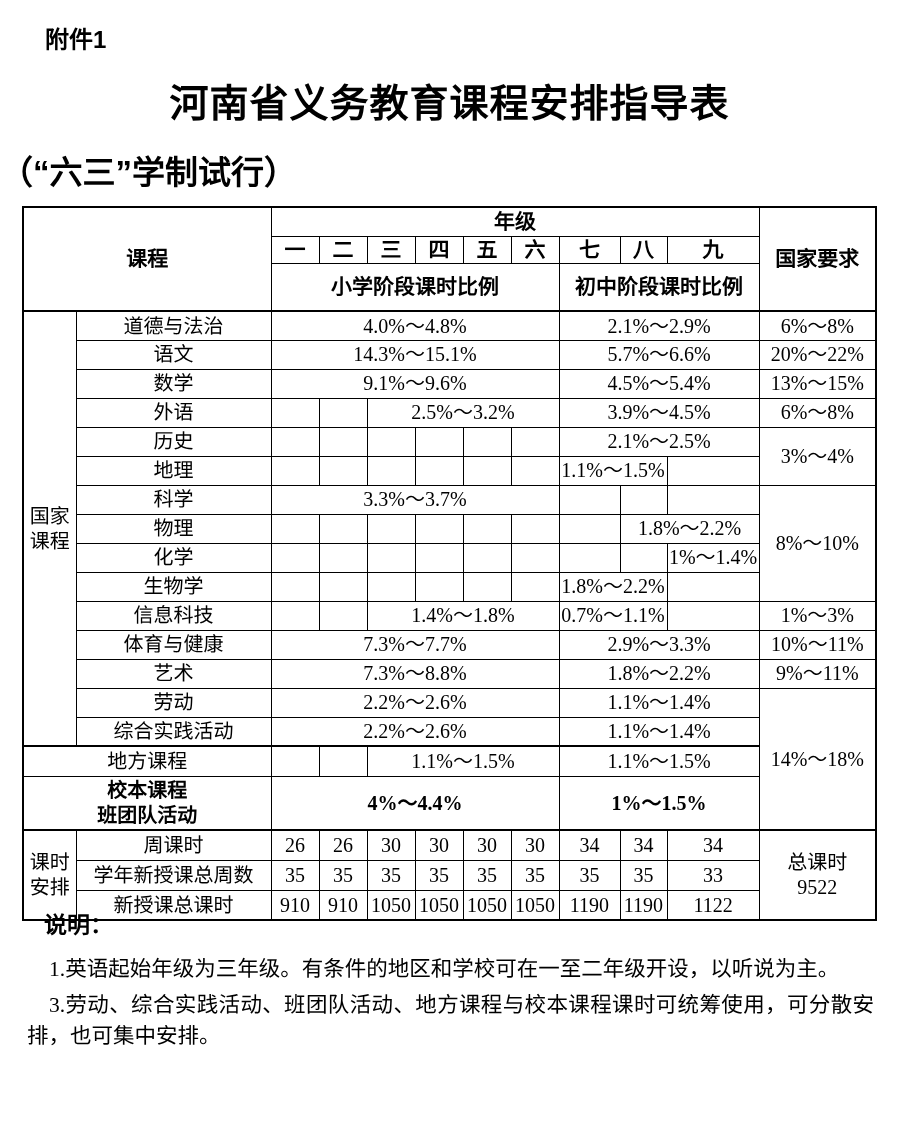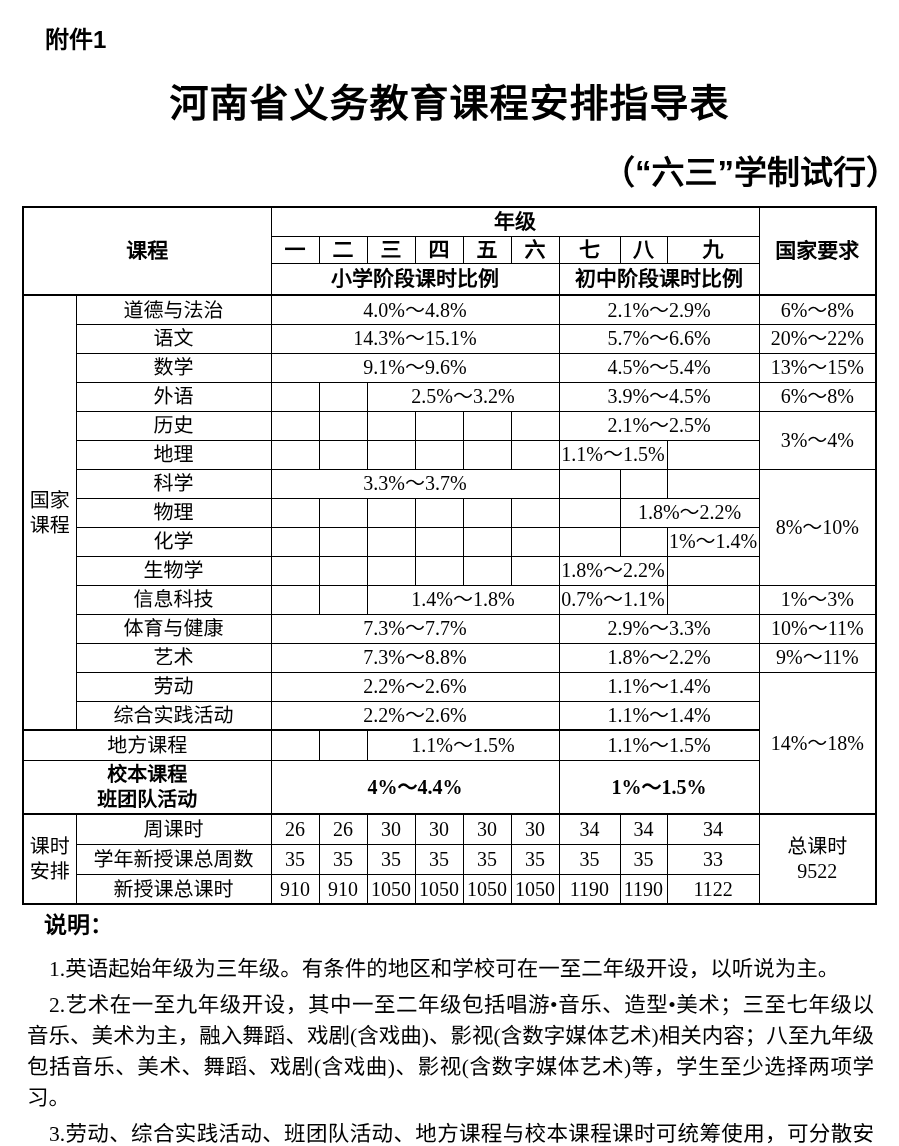--- a/index.html
+++ b/index.html
@@ -3,32 +3,32 @@
 <meta charset="utf-8">
 <style>
   html,body{margin:0;padding:0;background:#fff;}
   .page{position:relative;width:899px;height:1146px;background:#ffffff;color:#000;
         font-family:"Liberation Serif","DejaVu Serif",serif;overflow:hidden;}
   .attachment{position:absolute;left:45px;top:20px;font-size:24px;
         font-family:"Liberation Sans","DejaVu Sans",sans-serif;font-weight:bold;}
   .title{position:absolute;left:0;top:72px;width:899px;text-align:center;
         font-size:39px;font-weight:bold;letter-spacing:1px;
         font-family:"Liberation Sans","DejaVu Sans",sans-serif;}
-  .subtitle{position:absolute;left:0;top:146px;width:899px;text-align:right;
+  .subtitle{position:absolute;left:0;top:146px;width:899px;text-align:left;
         font-size:33px;font-weight:bold;
         font-family:"Liberation Sans","DejaVu Sans",sans-serif;}
   table.grid{position:absolute;left:22px;top:206px;width:855px;
         border-collapse:collapse;table-layout:fixed;border:2px solid #000;}
   table.grid td{border:1px solid #000;text-align:center;vertical-align:middle;
         padding:0;white-space:pre-line;font-size:20px;line-height:1.25;overflow:hidden;}
   table.grid td.hd{font-weight:bold;font-size:21px;}
   table.grid tr{height:29px;}
   table.grid tr.hr1{height:29px;}
   table.grid tr.hr2{height:27px;}
-  table.grid tr.hr3{height:32px;}
+  table.grid tr.hr3{height:48px;}
   table.grid tr.r30{height:30px;}
   table.grid tr.r54{height:54px;font-weight:bold;}
   table.grid tr.thick td{border-top-width:2px;}
   .notes{position:absolute;left:22px;top:910px;width:857px;}
   .notes-heading{font-size:23px;font-weight:bold;margin:0 0 12px 22px;line-height:32px;}
   .note{font-size:21.5px;line-height:31px;text-align:justify;margin:5px;
         text-indent:22px;}
 </style>
 </head>
 <body>
@@ -250,16 +250,15 @@
           <td>1190</td>
           <td>1190</td>
           <td>1122</td>
         </tr>
       </tbody>
   </table>
 
   <div class="notes">
     <p class="notes-heading">说明：</p>
     <p class="note">1.英语起始年级为三年级。有条件的地区和学校可在一至二年级开设，以听说为主。</p>
-    <p class="note">2.艺术在一至九年级开设，其中一至二年级包括唱游•音乐、造型•美术；三至七年级以音乐、美术为主，融入舞蹈、戏剧(含戏曲)、影视(含数字媒体艺术)相关内容；八至九年级包括音乐、美术、舞蹈、戏剧(含戏曲)、影视(含数字媒体艺术)等，学生至少选择两项学习。</p>
     <p class="note">3.劳动、综合实践活动、班团队活动、地方课程与校本课程课时可统筹使用，可分散安排，也可集中安排。</p>
   </div>
 </div>
 
 </body></html>

